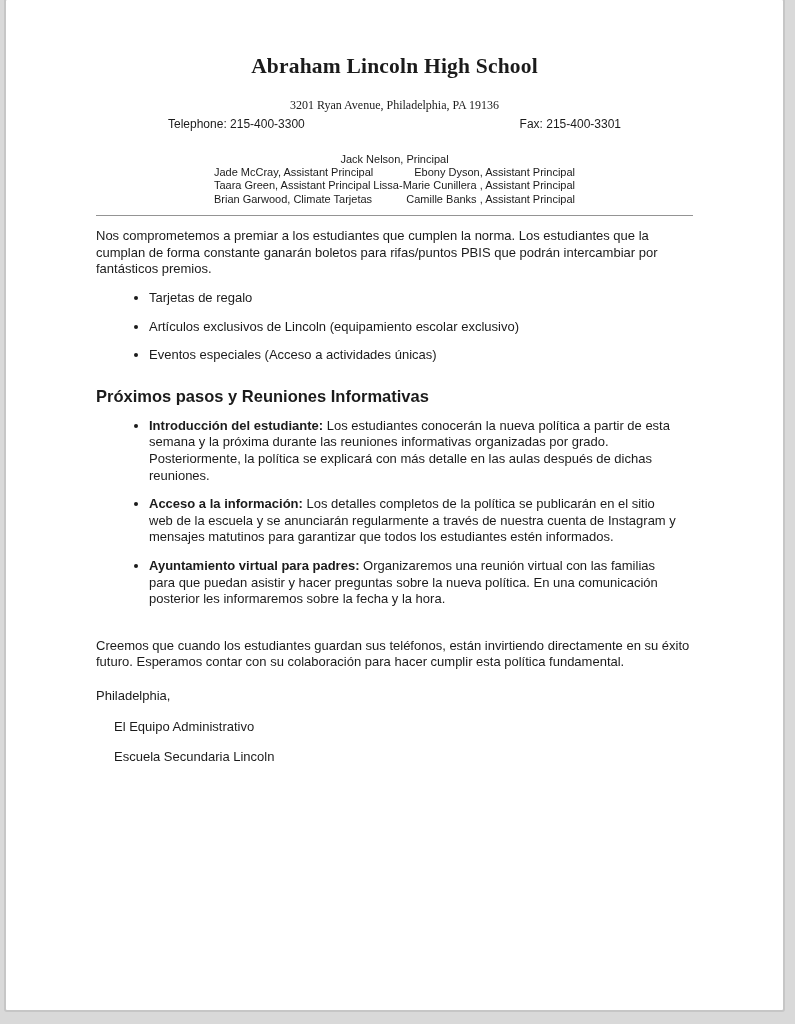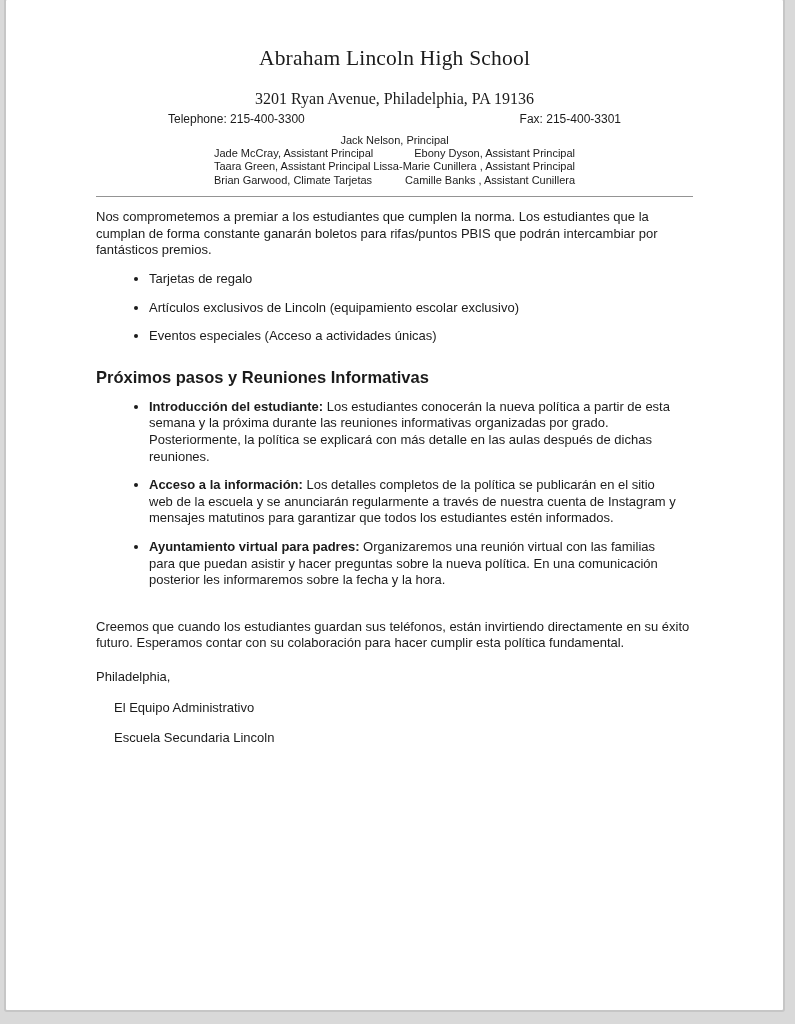--- a/index.html
+++ b/index.html
@@ -20,43 +20,43 @@
     height: 1014px;
     box-sizing: border-box;
     background: #ffffff;
     border: 2px solid #c6c6c6;
     border-radius: 3px;
     padding: 42px 90px 0 90px;
   }
   .school-name {
     font-family: "Liberation Serif", serif;
     font-size: 21.5px;
-    font-weight: normal;
+    font-weight: bold;
     text-align: center;
-    margin: 4px;
+    margin: 12px;
     letter-spacing: 0.2px;
   }
   .school-address {
     font-family: "Liberation Serif", serif;
-    font-size: 16px;
+    font-size: 12px;
     text-align: center;
     margin-top: 19px;
   }
   .telfax-row {
     display: flex;
     justify-content: space-between;
     font-size: 12px;
     margin-top: 4px;
     padding: 0 72px;
     text-align: right;
   }
   .principal-line {
     text-align: center;
     font-size: 11px;
-    margin-top: 8px;
+    margin-top: 22px;
   }
   .staff-row {
     display: flex;
     justify-content: center;
     font-size: 11px;
     line-height: 13.4px;
     margin-top: 1px;
   }
   .staff-col-right { text-align: right; }
   .header-divider {
@@ -99,21 +99,21 @@
 
   <div class="staff-row">
     <div class="staff-col-left">
       <div>Jade McCray, Assistant Principal</div>
       <div>Taara Green, Assistant Principal</div>
       <div>Brian Garwood, Climate Tarjetas</div>
     </div>
     <div class="staff-col-right">
       <div>Ebony Dyson, Assistant Principal</div>
       <div>Lissa-Marie Cunillera , Assistant Principal</div>
-      <div>Camille Banks , Assistant Cunillera</div>
+      <div>Camille Banks , Assistant Principal</div>
     </div>
   </div>
 
   <hr class="header-divider">
 
   <p class="body-text intro-paragraph">Nos comprometemos a premiar a los estudiantes que cumplen la norma. Los estudiantes que la cumplan de forma constante ganarán boletos para rifas/puntos PBIS que podrán intercambiar por fantásticos premios.</p>
 
   <ul class="body-text rewards-list">
     <li>Tarjetas de regalo</li>
     <li>Artículos exclusivos de Lincoln (equipamiento escolar exclusivo)</li>

